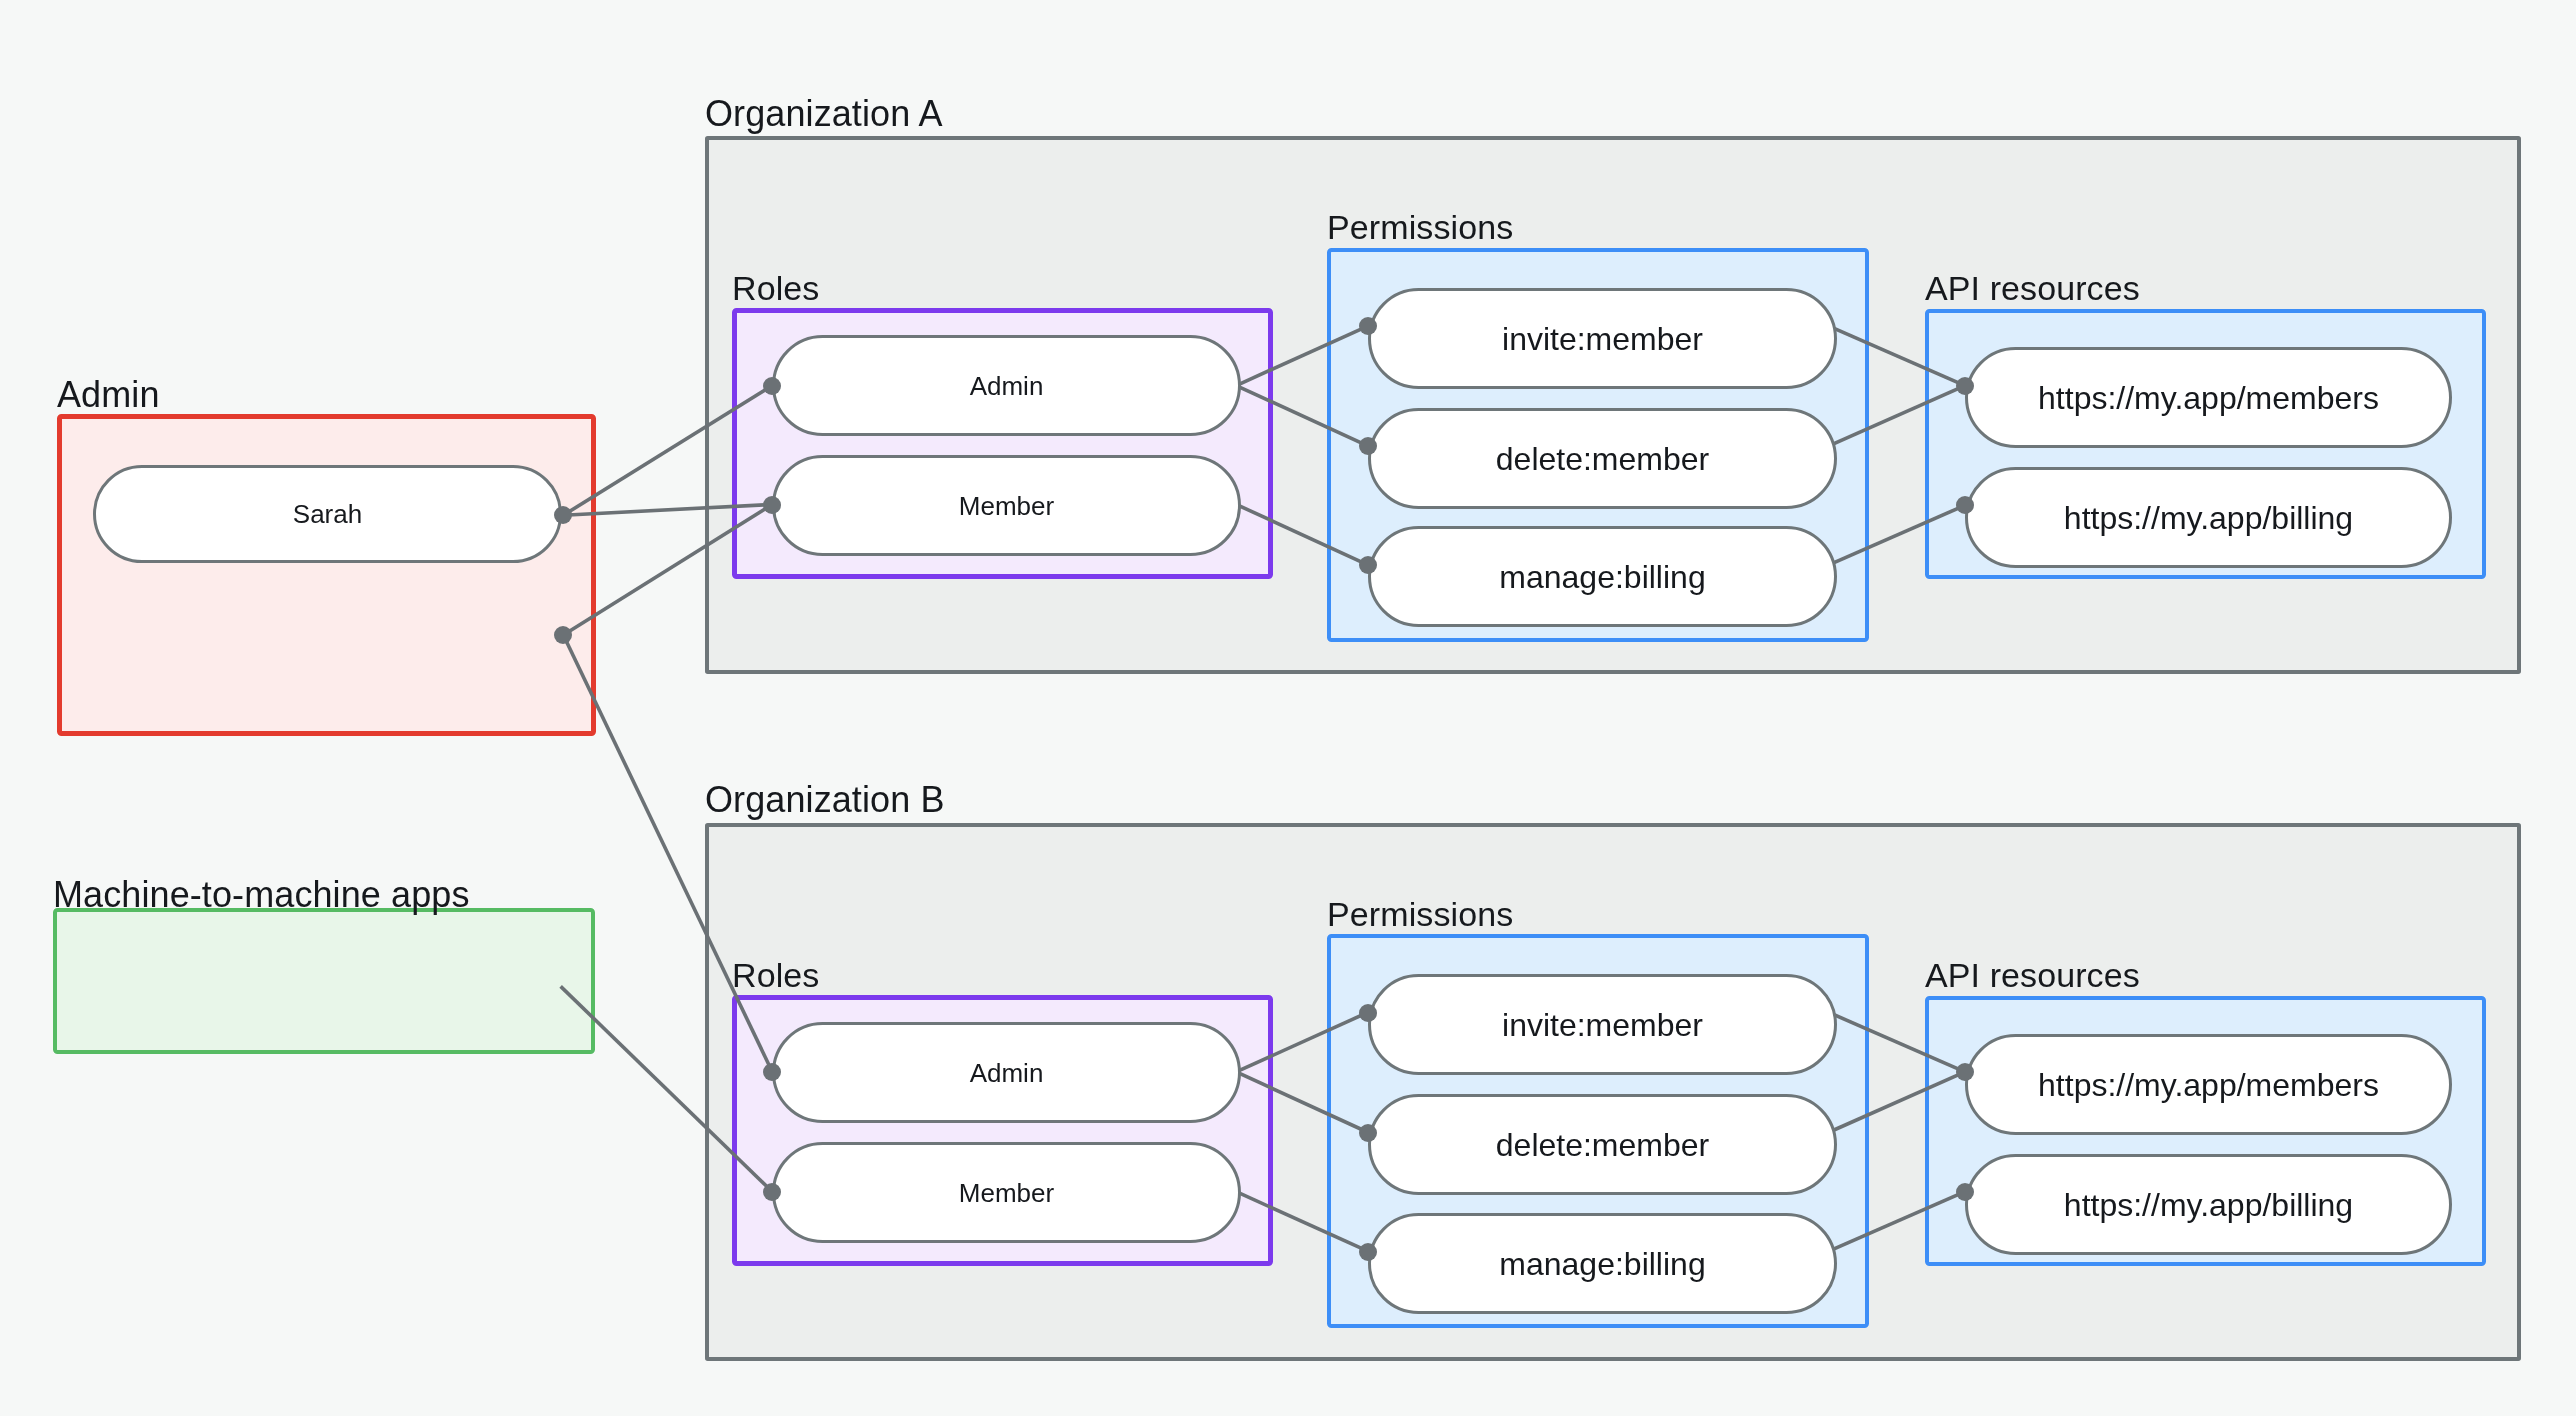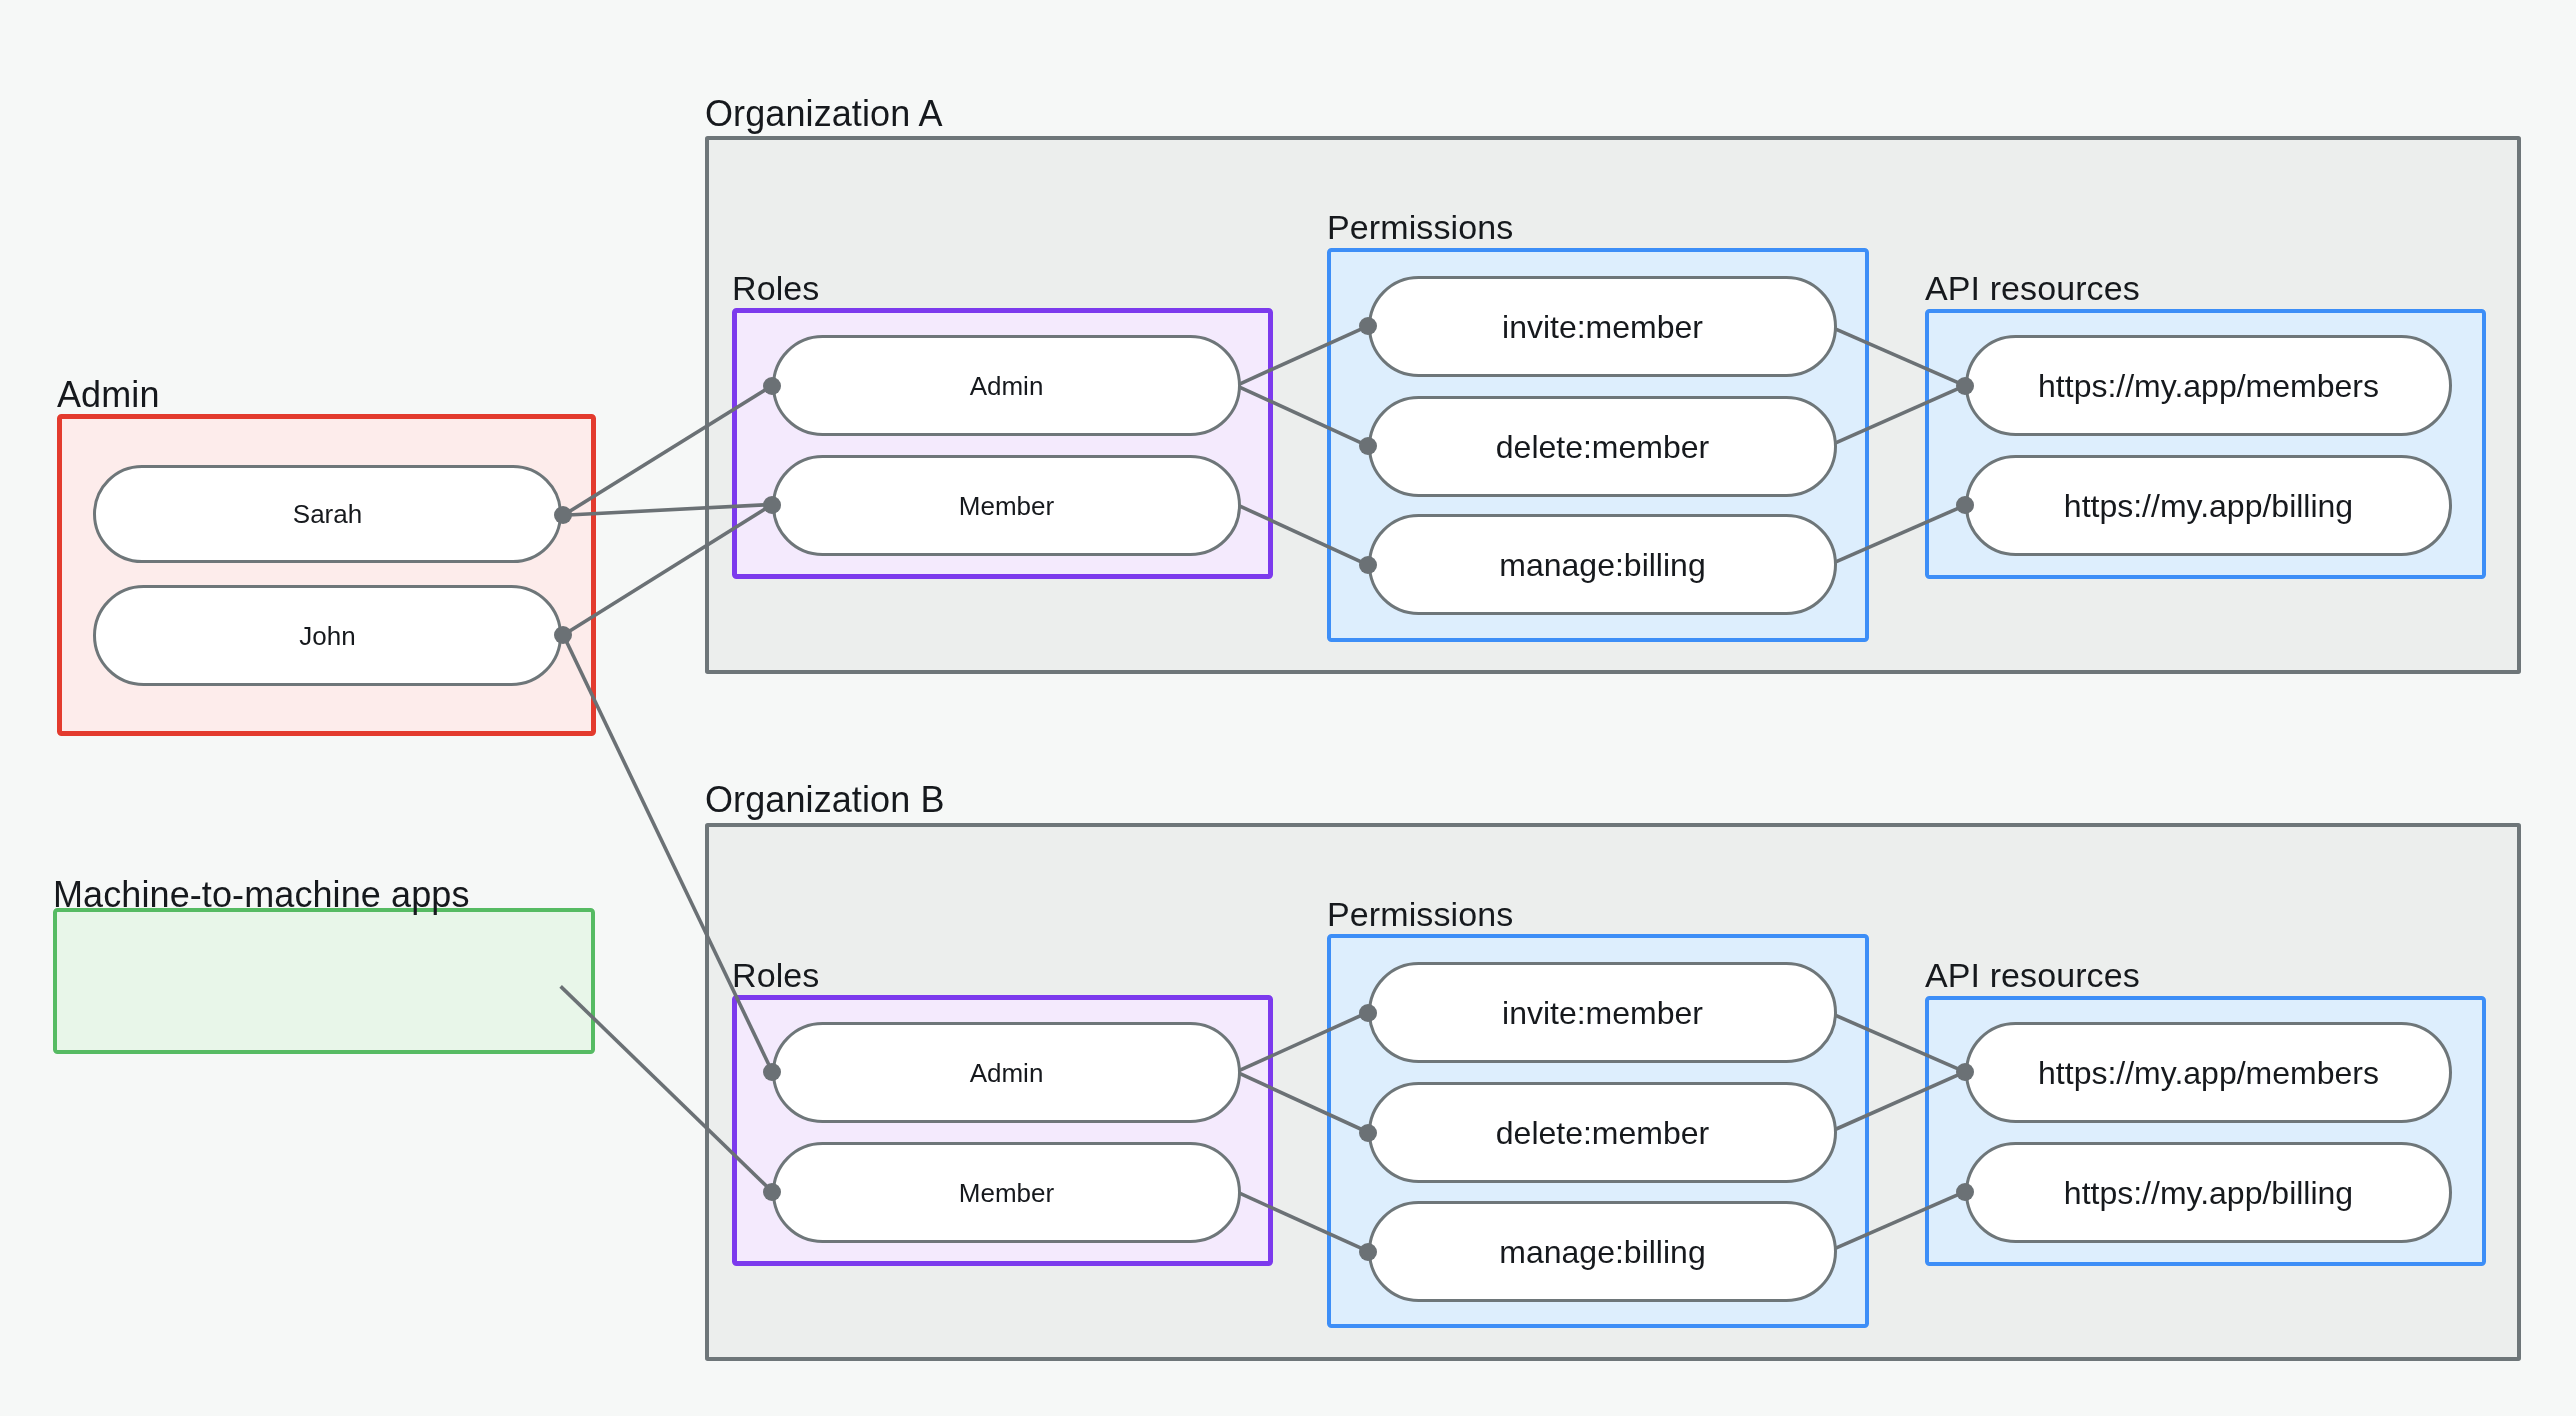--- a/index.html
+++ b/index.html
@@ -79,21 +79,21 @@
     border-radius: 900px;
     display: flex;
     align-items: center;
     justify-content: center;
     font-size: 26px;
     line-height: 1;
     color: #16191d;
     z-index: 6;
     white-space: nowrap;
   }
-  .node.small-text { font-size: 32px; }
+  .node.small-text { font-size: 32px; margin-top: 12px; }
   .dot {
     position: absolute;
     width: 18px; height: 18px;
     margin-left: -9px; margin-top: -9px;
     border-radius: 50%;
     background: #6b7175;
     z-index: 7;
   }
 </style>
 </head>
@@ -133,23 +133,20 @@
       <path d="M 2030 1389 L 2181 1323"></path>
     </g>
   </svg>
 
   <div class="group-title" style="left:57px; top:338px;">Admin</div>
   <div class="region users-box" style="left:57px; top:414px; width:539px; height:322px;"></div>
 
   <div class="node" style="left:93px; top:465px; width:469px; height:98px;">
     <span>Sarah</span>
   </div>
-  <div class="node" style="left:93px; top:585px; width:469px; height:101px;">
-    <span>John</span>
-  </div>
   <div class="dot" style="left:563px; top:515px;"></div>
   <div class="dot" style="left:563px; top:635px;"></div>
 
   <div class="group-title" style="left:53px; top:838px;">Machine-to-machine apps</div>
   <div class="region m2m-box" style="left:53px; top:908px; width:542px; height:146px;"></div>
 
 
   <div class="group-title" style="left:705px; top:57px;">Organization A</div>
   <div class="region org-box" style="left:705px; top:136px; width:1816px; height:538px;"></div>
 

